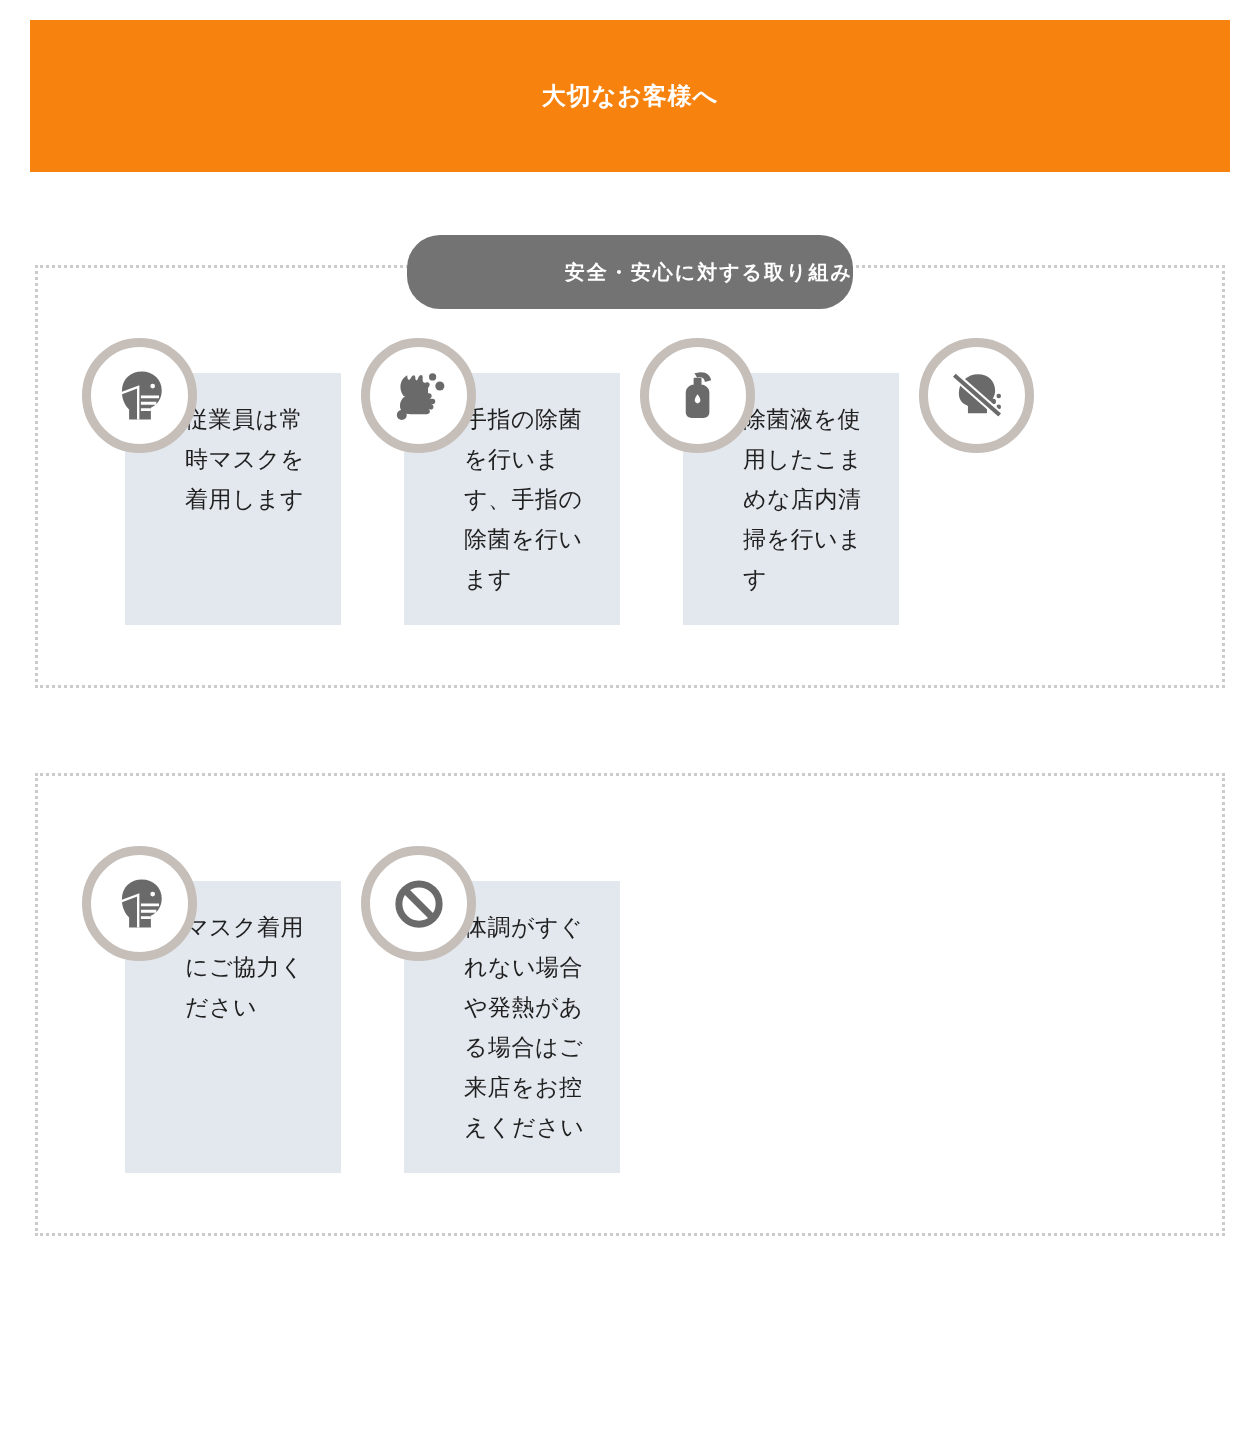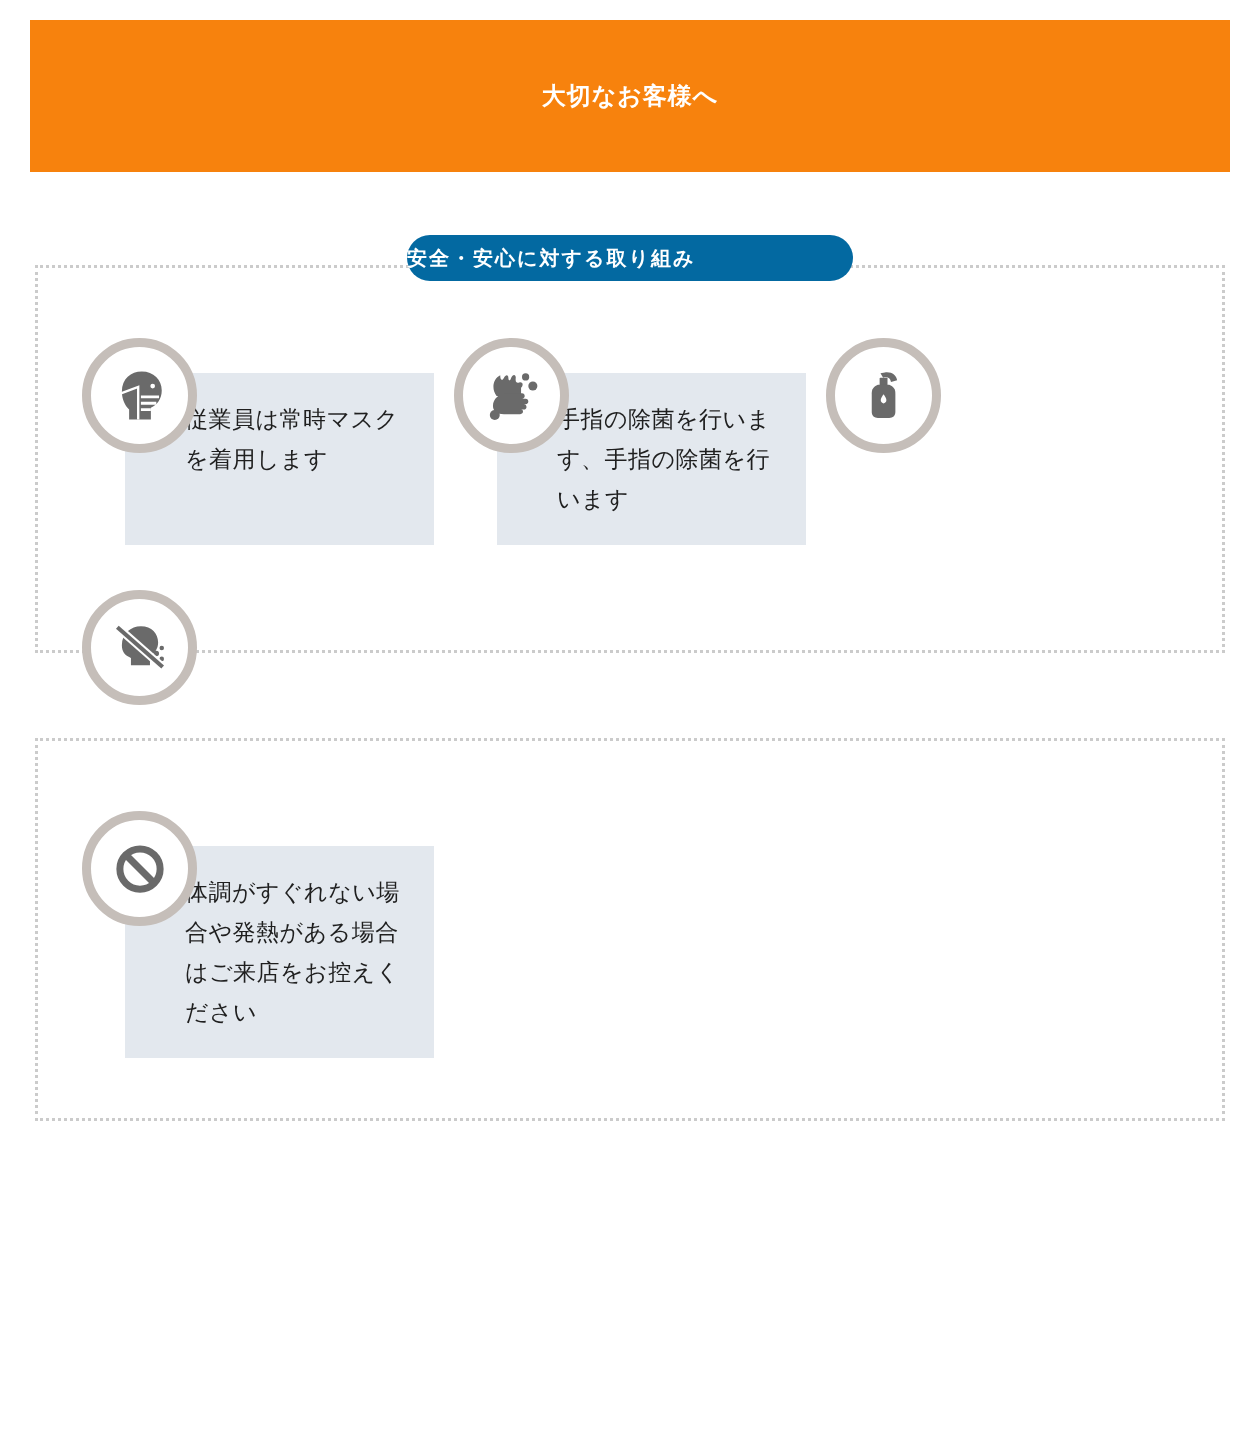--- a/index.html
+++ b/index.html
@@ -29,33 +29,33 @@
   .panel {
     position: relative;
     margin: 93px 35px 0;
     border: 3px dotted #CBCBCB;
     padding: 70px 44px 60px;
   }
   .panel + .panel { margin-top: 85px; }
   .badge {
     position: absolute;
     top: -33px; left: 50%; transform: translateX(-50%);
-    width: 446px; height: 46px;
-    background: #0369a1; border-radius: 33px;
-    display: flex; align-items: center; justify-content: flex-start;
+    width: 446px; height: 74px;
+    background: #737373; border-radius: 33px;
+    display: flex; align-items: center; justify-content: flex-end;
   }
   .badge span {
     color: #FFFFFF; font-weight: 700; font-size: 20px; letter-spacing: 2px;
     white-space: nowrap;
   }
 
   
   .grid {
     display: grid;
-    grid-template-columns: 1fr 1fr 1fr;
+    grid-template-columns: 1fr 1fr 1fr 1fr;
     column-gap: 20px; row-gap: 45px;
   }
   .item { position: relative; display: flex; flex-direction: column; }
   .icon-circle {
     position: absolute; top: 0; left: 0; z-index: 2;
     width: 115px; height: 115px; border-radius: 50%;
     background: #FFFFFF; border: 9px solid #C5BEB9;
     display: flex; align-items: center; justify-content: center;
   }
   .text-box {
@@ -115,20 +115,23 @@
 
       <div class="item">
         <span class="icon-circle">
           <svg viewBox="0 0 64 64" width="56" height="56" aria-hidden="true" fill="#6A6A6A">
             <rect x="27" y="11" width="9" height="9" rx="1"></rect>
             <path d="M28 6 L33 5 C41 4 46 8 47 14 L40 16 C39 11 36 10 31 11 Z"></path>
             <path d="M25 19 L38 19 C43 21 45 24 45 29 L45 50 C45 55 42 57 38 57 L25 57 C21 57 18 55 18 50 L18 29 C18 24 20 21 25 19 Z"></path>
             <path fill="#FFFFFF" d="M31.5 30 C35 35 36.5 38.5 31.5 40.5 C26.5 38.5 28 35 31.5 30 Z"></path>
           </svg>
         </span>
+        <div class="text-box">
+          <p class="item-text">除菌液を使用したこまめな店内清掃を行います</p>
+        </div>
       </div>
 
       <div class="item">
         <span class="icon-circle">
           <svg viewBox="0 0 64 64" width="58" height="58" aria-hidden="true">
             <path fill="#6A6A6A" d="M12 29 C12 16 22 8 33 8 C45 8 52 16 52 26 C52 33 48 38 43 41 L43 51 L22 51 L22 43 C15 40 12 36 12 29 Z"></path>
             <circle fill="#6A6A6A" cx="50" cy="38" r="3"></circle>
             <circle fill="#6A6A6A" cx="56" cy="32" r="2.5"></circle>
             <circle fill="#6A6A6A" cx="56" cy="44" r="2.5"></circle>
             <line x1="7" y1="9" x2="57" y2="53" stroke="#FFFFFF" stroke-width="9"></line>
@@ -136,20 +139,33 @@
           </svg>
         </span>
       </div>
 
     </div>
   </section>
 
   <section class="panel">
     <div class="grid">
 
+      <div class="item">
+        <span class="icon-circle">
+          <svg viewBox="0 0 64 64" width="58" height="58" aria-hidden="true">
+            <path fill="#6A6A6A" d="M12 27 C12 13 22 5 34 5 C47 5 56 14 56 26 C56 35 51 42 44 45 L44 58 L20 58 L20 47 C15 42 12 35 12 27 Z"></path>
+            <circle fill="#FFFFFF" cx="46" cy="21" r="2.6"></circle>
+            <path stroke="#FFFFFF" stroke-width="2.6" fill="none" d="M11 29 L30 22 L30 58"></path>
+            <path stroke="#FFFFFF" stroke-width="3.2" fill="none" d="M33 33 H53 M33 40 H50 M33 47 H44"></path>
+          </svg>
+        </span>
+        <div class="text-box">
+          <p class="item-text">マスク着用にご協力ください</p>
+        </div>
+      </div>
 
 
       <div class="item">
         <span class="icon-circle">
           <svg viewBox="0 0 64 64" width="56" height="56" aria-hidden="true">
             <circle cx="32" cy="32" r="23" fill="none" stroke="#6A6A6A" stroke-width="8"></circle>
             <line x1="16" y1="16" x2="48" y2="48" stroke="#6A6A6A" stroke-width="8"></line>
           </svg>
         </span>
         <div class="text-box">

